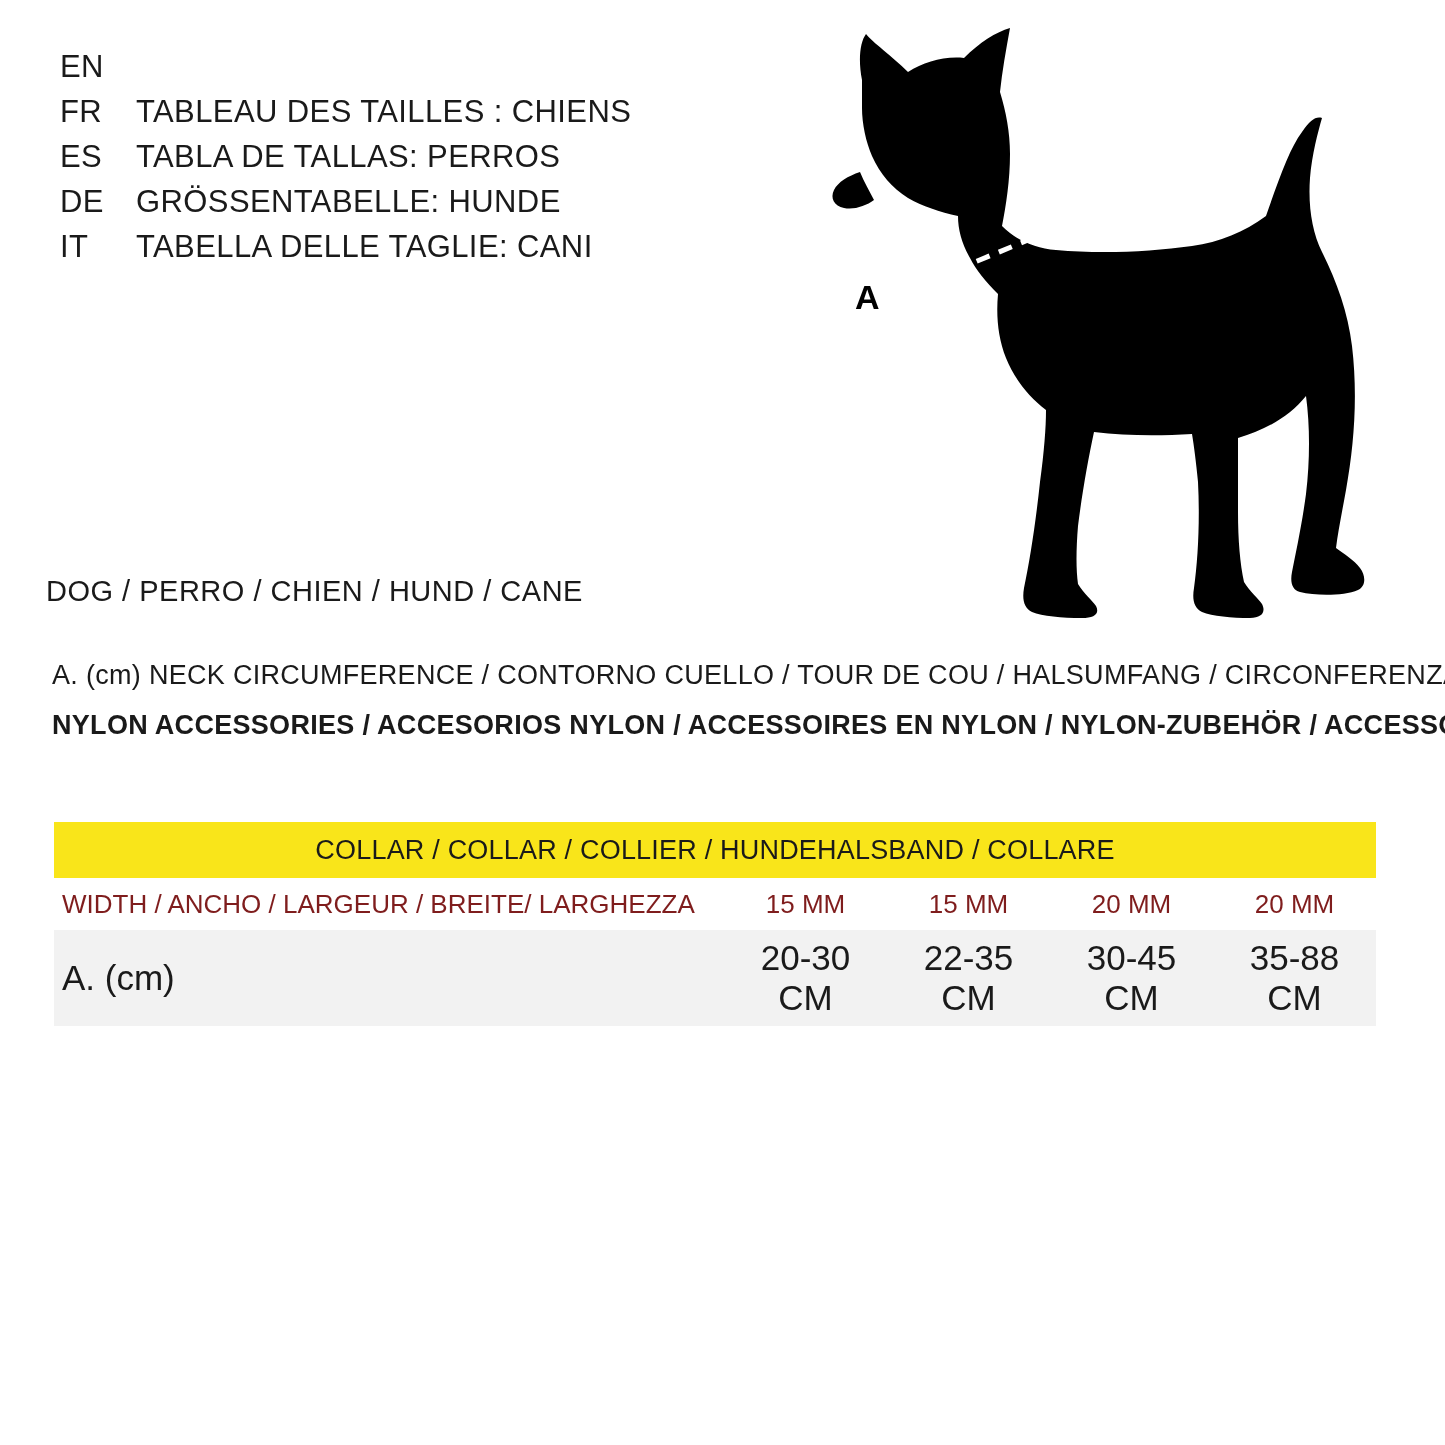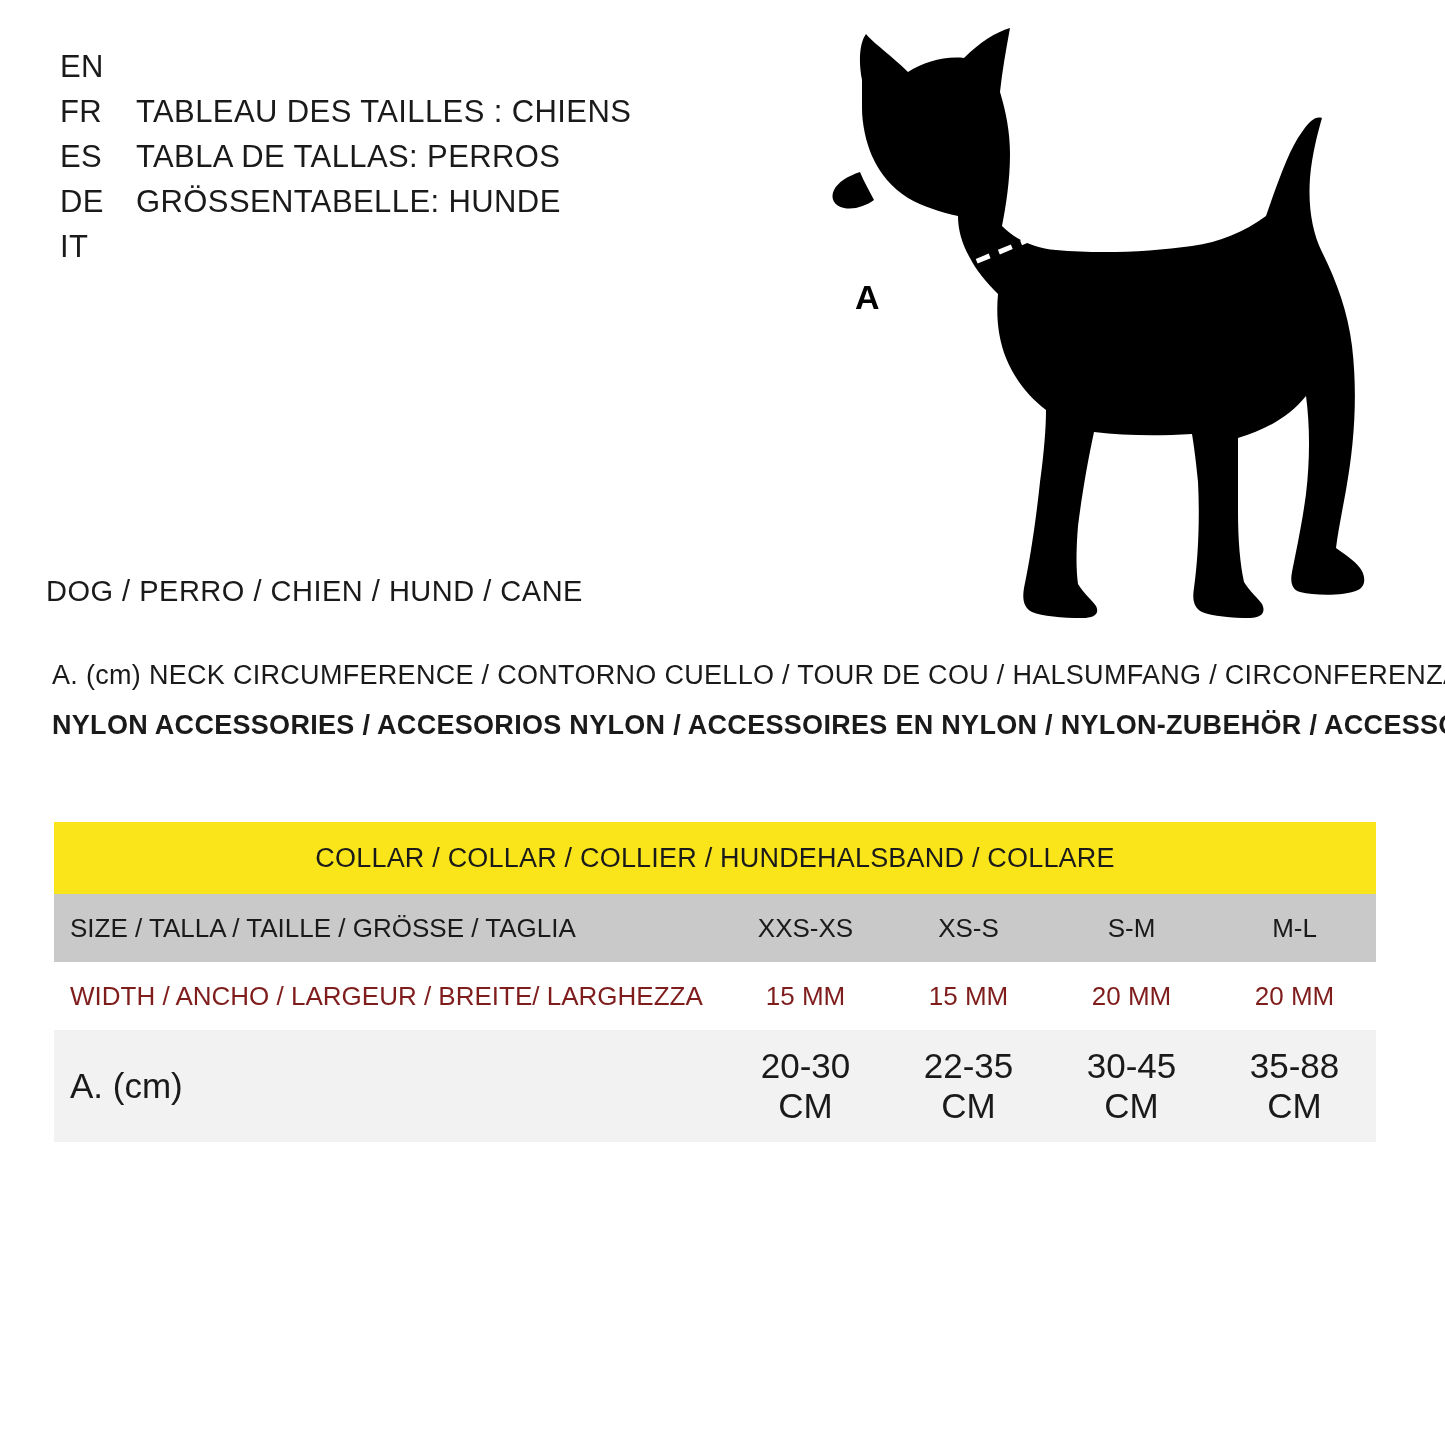--- a/index.html
+++ b/index.html
@@ -98,21 +98,21 @@
     left: 54px;
     top: 822px;
     width: 1322px;
   }
   table.size-table {
     border-collapse: collapse;
     width: 100%;
     table-layout: fixed;
   }
   table.size-table td, table.size-table th {
-    padding: 16px;
+    padding: 8px;
     margin: 0;
     font-weight: normal;
   }
   .head-yellow {
     background: #f9e51a;
     text-align: center;
     font-size: 27px;
     font-weight: 700;
     height: 40px;
     letter-spacing: 0.2px;
@@ -158,20 +158,21 @@
   <div class="lang-row">
     <span class="lang-code">ES</span>
     <span class="lang-text">TABLA DE TALLAS: PERROS</span>
   </div>
   <div class="lang-row">
     <span class="lang-code">DE</span>
     <span class="lang-text">GRÖSSENTABELLE: HUNDE</span>
   </div>
   <div class="lang-row">
     <span class="lang-code">IT</span>
+    <span class="lang-text">TABELLA DELLE TAGLIE: CANI</span>
   </div>
 </div>
 
 <div class="dog-figure">
   <svg viewBox="0 0 600 600" xmlns="http://www.w3.org/2000/svg">
     <path fill="#000000" d="
       M 42 60
       C 38 40 40 22 46 14
       C 52 22 72 36 88 52
       C 104 42 124 36 144 38
@@ -248,27 +249,20 @@
       <col style="width:670px">
       <col style="width:163px">
       <col style="width:163px">
       <col style="width:163px">
       <col style="width:163px">
     </colgroup>
     <tbody>
         <tr>
       <td class="head-yellow" colspan="5">COLLAR / COLLAR / COLLIER / HUNDEHALSBAND / COLLARE</td>
     </tr>
-    <tr class="row-gray">
-      <td class="label-cell">SIZE / TALLA / TAILLE / GRÖSSE / TAGLIA</td>
-      <td class="val-cell">XXS-XS</td>
-      <td class="val-cell">XS-S</td>
-      <td class="val-cell">S-M</td>
-      <td class="val-cell">M-L</td>
-    </tr>
     <tr class="row-white">
       <td class="label-cell">WIDTH / ANCHO / LARGEUR / BREITE/ LARGHEZZA</td>
       <td class="val-cell">15 MM</td>
       <td class="val-cell">15 MM</td>
       <td class="val-cell">20 MM</td>
       <td class="val-cell">20 MM</td>
     </tr>
     <tr class="row-light">
       <td class="label-cell">A. (cm)</td>
       <td class="val-cell">20-30 CM</td>

